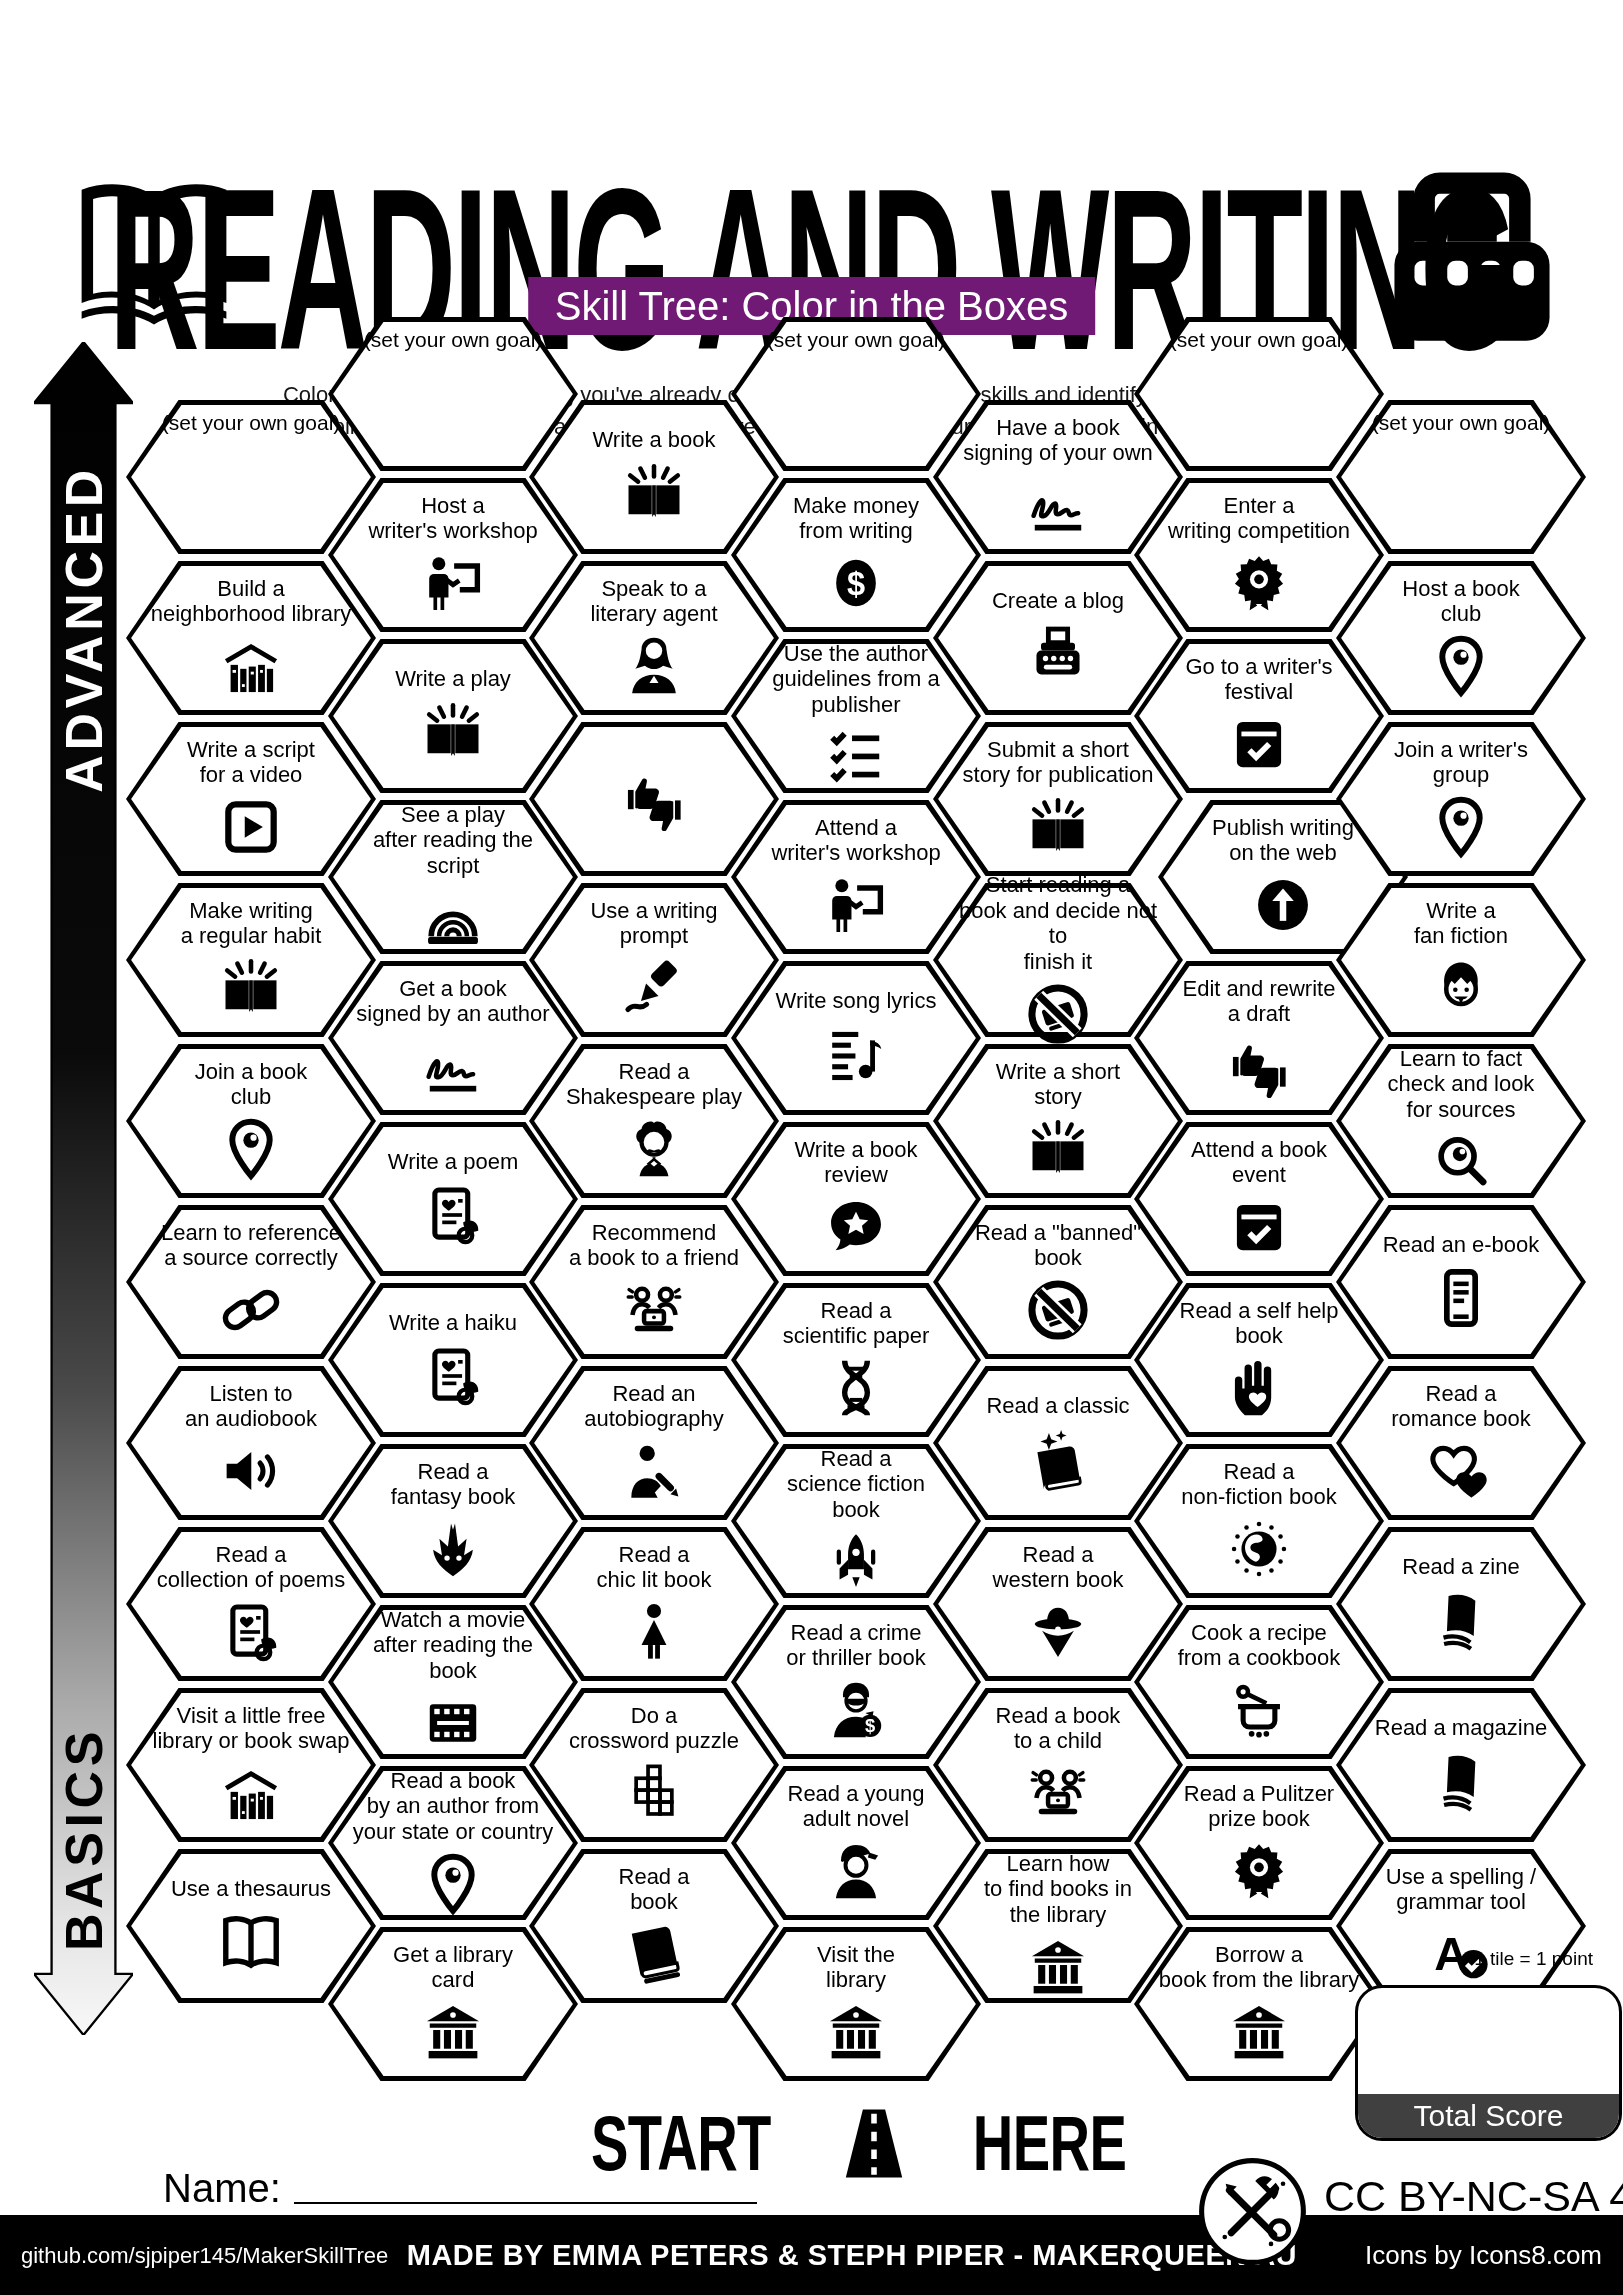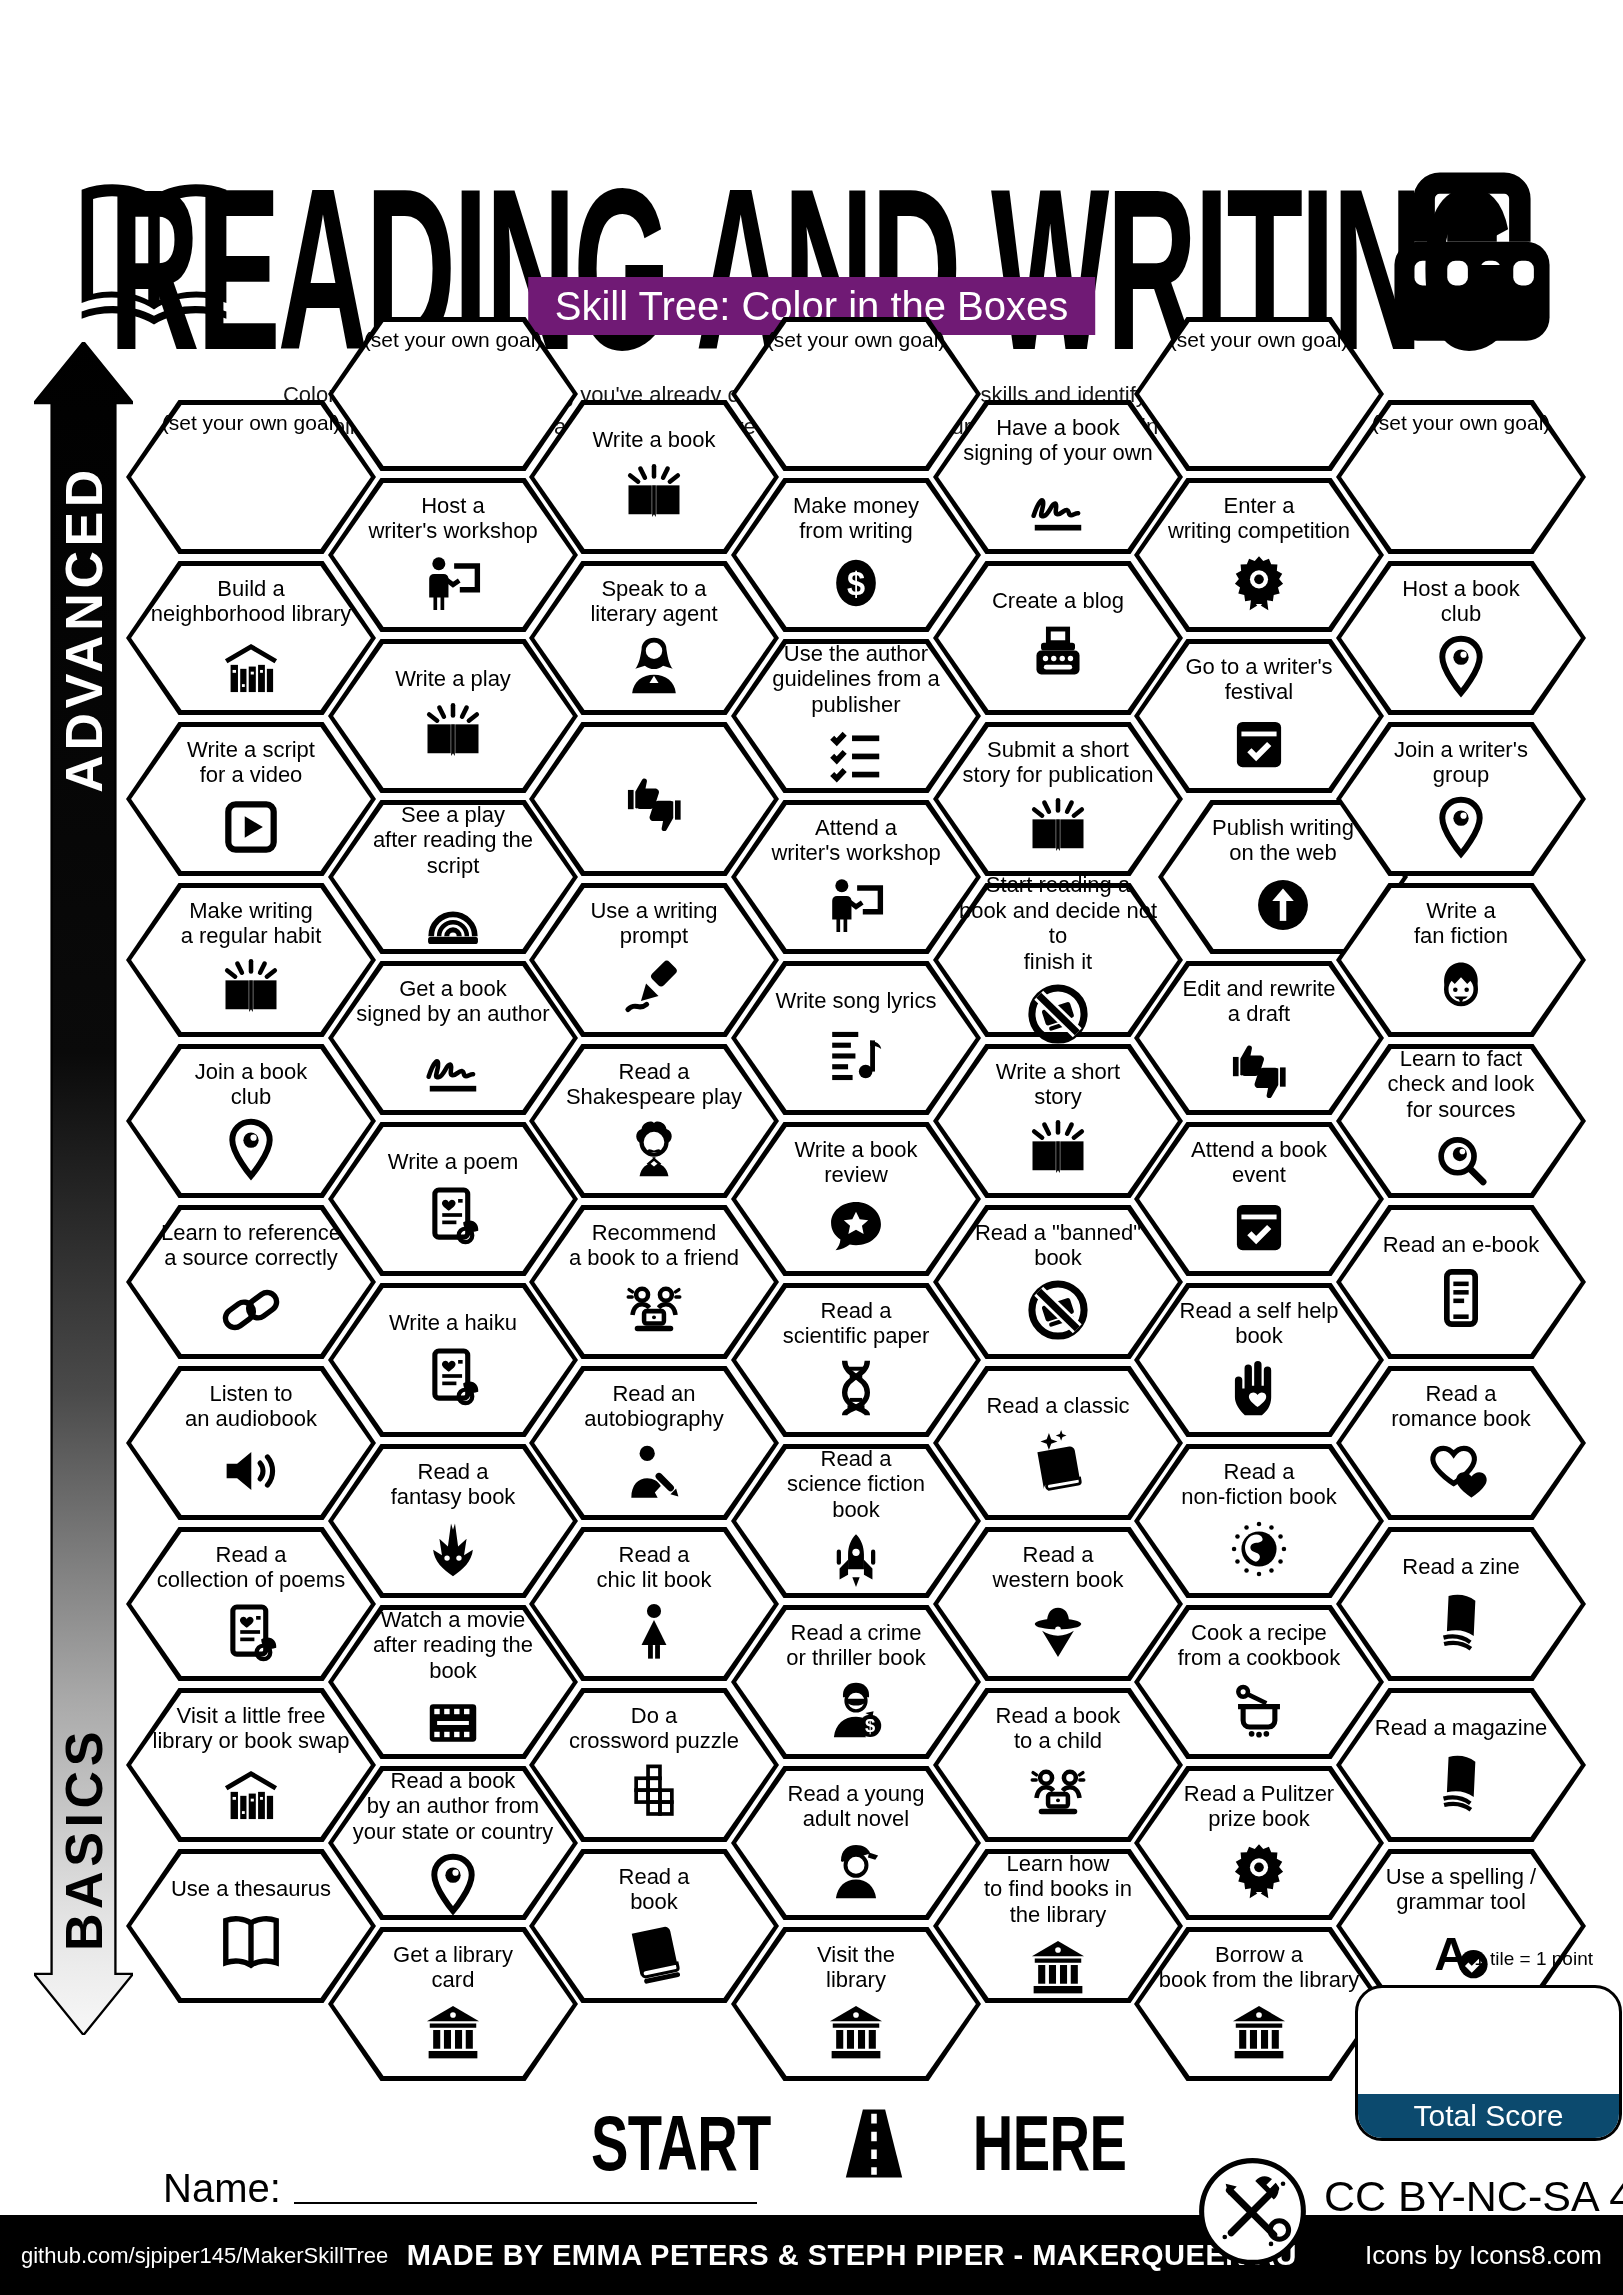--- a/index.html
+++ b/index.html
@@ -43,21 +43,21 @@
   .start-word{display:inline-block;transform:scaleX(.72);letter-spacing:-0.9px;}
   #road-icon svg{width:96px;height:89px;}
   
   #name-row{position:absolute;left:163px;top:2166px;display:flex;align-items:flex-start;font-size:40px;}
   #name-line{display:inline-block;width:463px;border-bottom:2.8px solid #000;height:36px;margin-left:13px;}
   
   #tile-note{position:absolute;right:30px;top:1948px;font-size:19px;}
   #score-box{position:absolute;left:1355px;top:1985px;width:267px;height:156px;box-sizing:border-box;
       border:3.2px solid #000;border-radius:27px;background:#fff;overflow:hidden;display:flex;
       flex-direction:column;justify-content:flex-end;}
-  #score-bar{height:44px;background:#0c4a6e;color:#fff;display:flex;align-items:center;justify-content:center;
+  #score-bar{height:44px;background:#404040;color:#fff;display:flex;align-items:center;justify-content:center;
       font-size:30px;}
   
   #maker-logo{position:absolute;left:1197px;top:2156px;width:111px;height:111px;z-index:6;}
   #maker-logo svg{width:100%;height:100%;}
   #license{position:absolute;left:1324px;top:2172px;font-size:43px;white-space:nowrap;}
   
   #footer{position:absolute;left:0;top:2215px;width:1623px;height:81px;background:#000;color:#fff;
       display:flex;align-items:center;padding:0 21px;box-sizing:border-box;gap:18.5px;}
   #footer .f-left{flex:1;font-size:22px;text-align:left;}
   #footer .f-center{font-size:29px;font-weight:600;letter-spacing:0.5px;text-align:center;}

